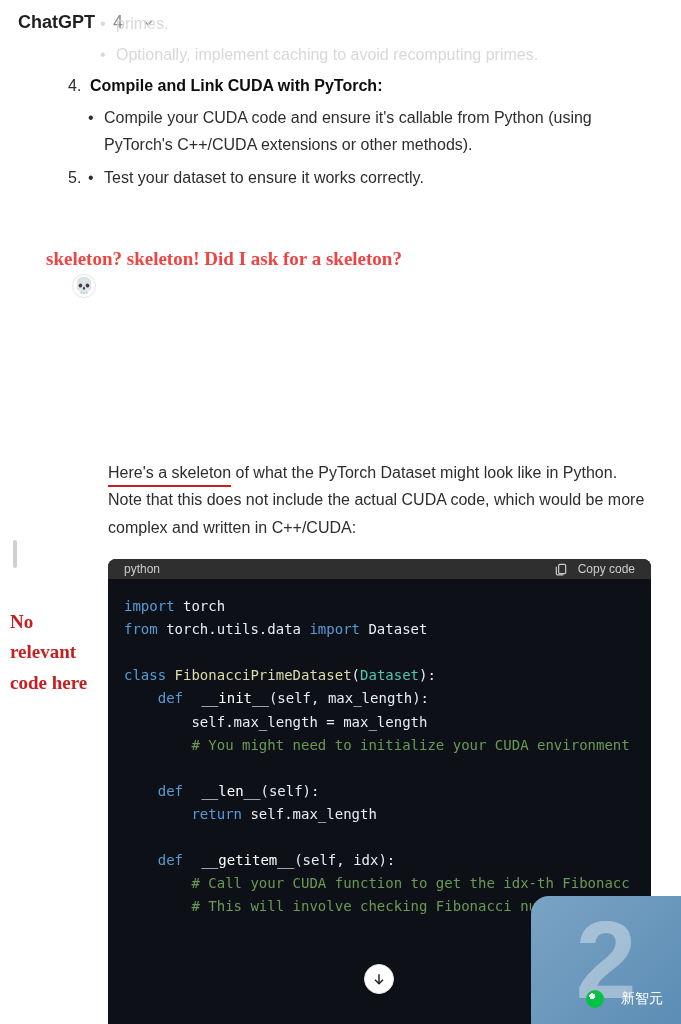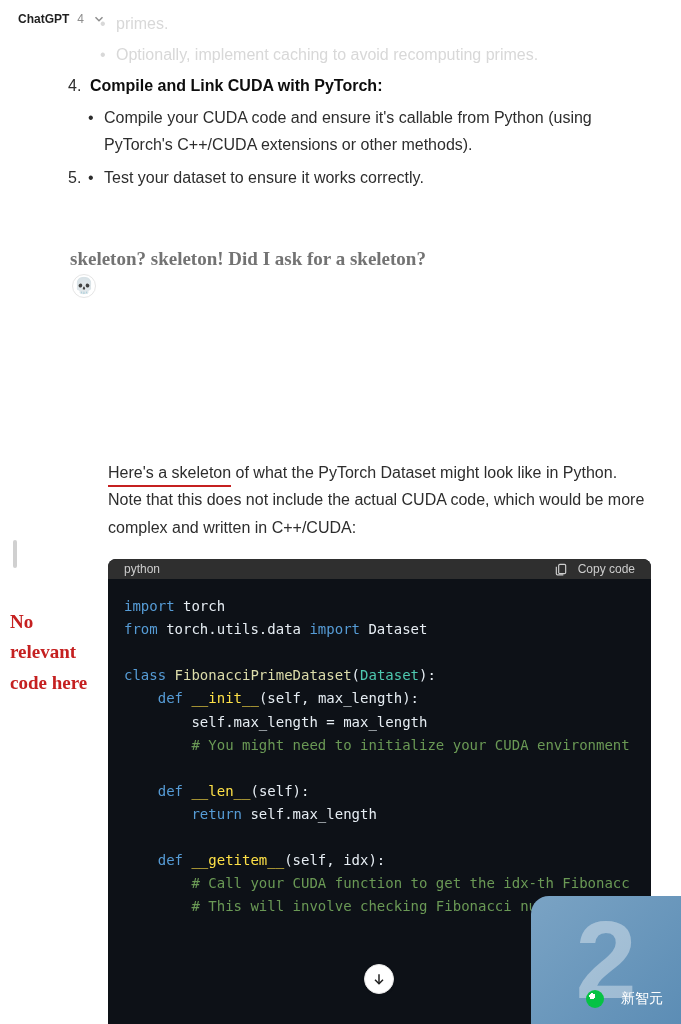--- a/index.html
+++ b/index.html
@@ -11,22 +11,22 @@
     height: 1024px;
     overflow: hidden;
     position: relative;
   }
   .model-selector {
     position: absolute;
     top: 12px;
     left: 18px;
     display: flex;
     align-items: center;
-    gap: 8px;
-    font-size: 12px;
+    gap: 18px;
+    font-size: 18px;
     font-weight: 600;
     color: #1f1f1f;
     cursor: pointer;
   }
   .model-selector .version { color: #8e8e8e; font-weight: 500; }
   .model-selector svg { width: 14px; height: 14px; }
   .left-scrollbar {
     position: absolute;
     left: 13px;
     top: 540px;
@@ -60,25 +60,25 @@
   ul > li::before {
     content: "•";
     position: absolute;
     left: -10px;
     color: #2d2d2d;
   }
   .faded ul > li::before, .faded ol > li::before { color: #d8d8d8; }
   .annotation-top {
     position: absolute;
     top: 248px;
-    left: 70px;
+    left: 46px;
     font-family: "Comic Sans MS", "Marker Felt", cursive;
     font-weight: 700;
     font-size: 19px;
-    color: #737373;
+    color: #ef4444;
   }
   .annotation-left {
     position: absolute;
     top: 607px;
     left: 10px;
     font-family: "Comic Sans MS", "Marker Felt", cursive;
     font-weight: 700;
     font-size: 19px;
     color: #c52020;
     line-height: 1.6;
@@ -130,21 +130,21 @@
     font-size: 14px;
     line-height: 1.65;
     padding: 16px;
     color: #e6edf3;
     white-space: pre;
     overflow: hidden;
   }
   .tok-kw   { color: #569cd6; }
   .tok-cls  { color: #4ec9b0; }
   .tok-def  { color: #dcdcaa; }
-  .tok-dunder { color: #fde047; }
+  .tok-dunder { color: #ffffff; margin-left: 10px; }
   .tok-com  { color: #6a9955; }
   .scroll-down {
     position: absolute;
     left: 364px;
     bottom: 30px;
     width: 30px;
     height: 30px;
     border-radius: 50%;
     background: #fff;
     border: 1px solid #e5e5e5;

